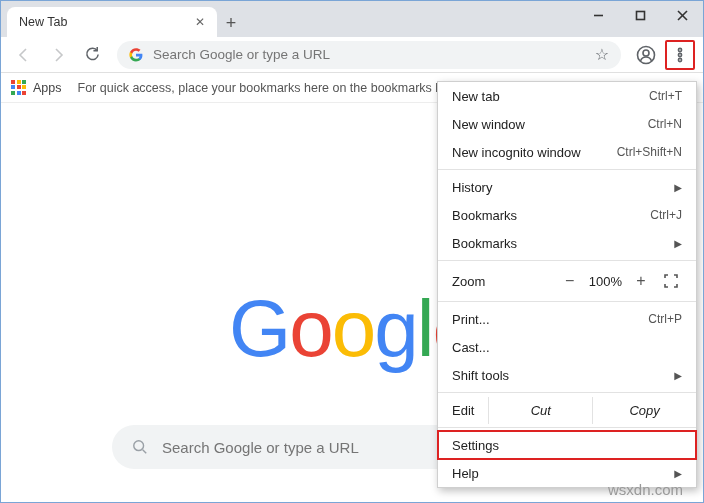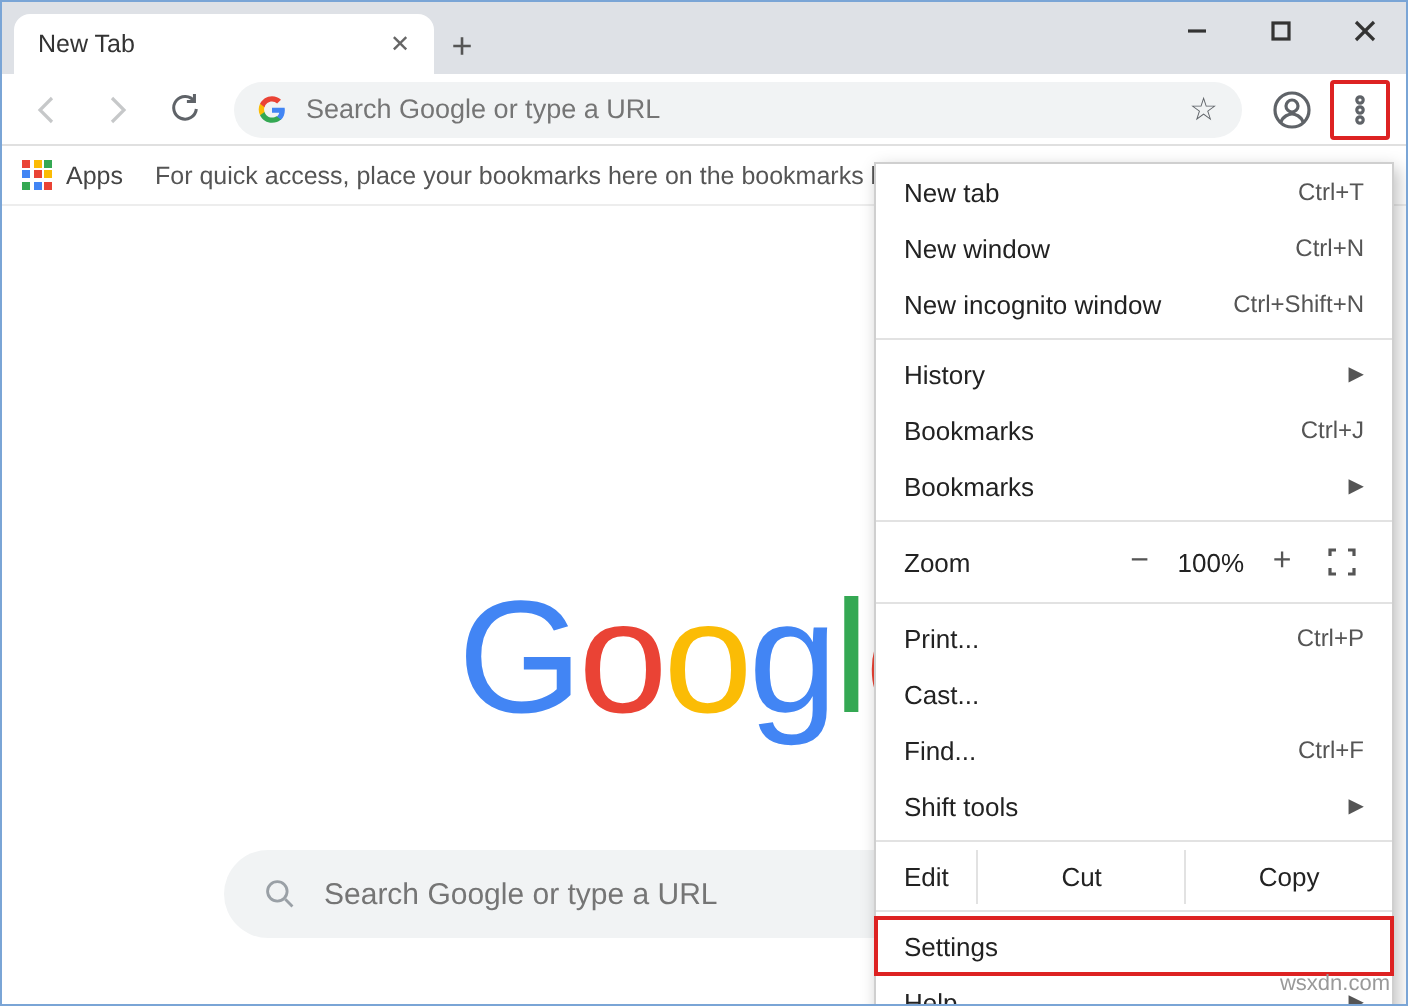--- a/index.html
+++ b/index.html
@@ -40,25 +40,25 @@
   .menu { position: absolute; top: 80px; right: 6px; width: 260px; background: #fff; border: 1px solid #cfcfcf; box-shadow: 2px 3px 8px rgba(0,0,0,.25); font-size: 13px; color: #222; }
   .menu-row { display: flex; align-items: center; padding: 6px 14px; min-height: 28px; justify-content: space-between; }
   .menu-sep { height: 1px; background: #e2e2e2; margin: 3px 0; }
   .shortcut { color: #555; font-size: 12px; }
   .arrow { color: #555; font-size: 10px; }
   .zoom-ctrl { display:flex; align-items:center; gap:8px; }
   .zoom-btn { width:22px; height:22px; display:flex; align-items:center; justify-content:center; color:#555; font-size:16px; }
   .fs-btn svg{width:14px;height:14px}
   .edit-row { padding:0; }
   .edit-row .label { padding: 6px 14px; }
-  .edit-cells { flex:1; display:flex; }
+  .edit-cells { flex:1; display:flex;font-style:italic; }
   .edit-cell { flex:1; text-align:center; padding:6px 0; border-left:1px solid #e2e2e2; }
   .settings-hl { outline: 2px solid #d22; outline-offset: -1px; }
 
-  .watermark { position:absolute; bottom:4px; right:8px; font-size:11px; color:#999; }
+  .watermark { position:absolute; bottom:4px; right:20px; font-size:15px; color:#999; }
 
   svg { stroke: currentColor; fill: none; stroke-width: 1.6; }
 </style>
 </head>
 <body>
 
 <div class="titlebar">
   <div class="tab">
     <span>New Tab</span>
     <span style="flex:1"></span>
@@ -213,24 +213,20 @@
   </div>
   <div class="menu-sep"></div>
   <div class="menu-row hover">
       <span>Print...</span>
       <span class="shortcut">Ctrl+P</span>
     </div>
   <div class="menu-row hover">
       <span>Cast...</span>
     </div>
   <div class="menu-row hover">
-      <span>Find...</span>
-      <span class="shortcut">Ctrl+F</span>
-    </div>
-  <div class="menu-row hover">
       <span>Shift tools</span>
       <span class="arrow">▶</span>
     </div>
   <div class="menu-sep"></div>
   <div class="menu-row edit-row">
     <span class="label">Edit</span>
     <div class="edit-cells">
       <div class="edit-cell">Cut</div>
       <div class="edit-cell">Copy</div>
     </div>

